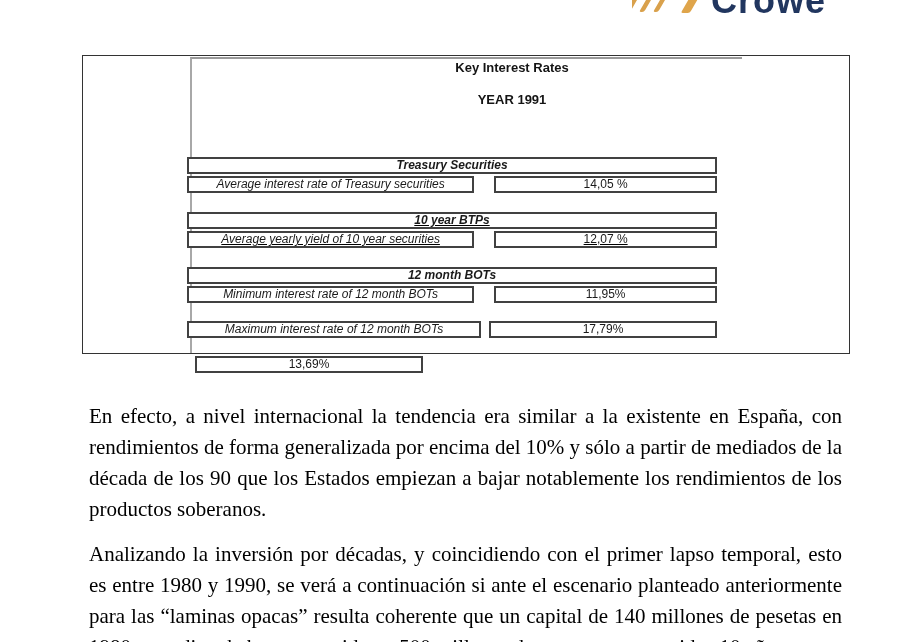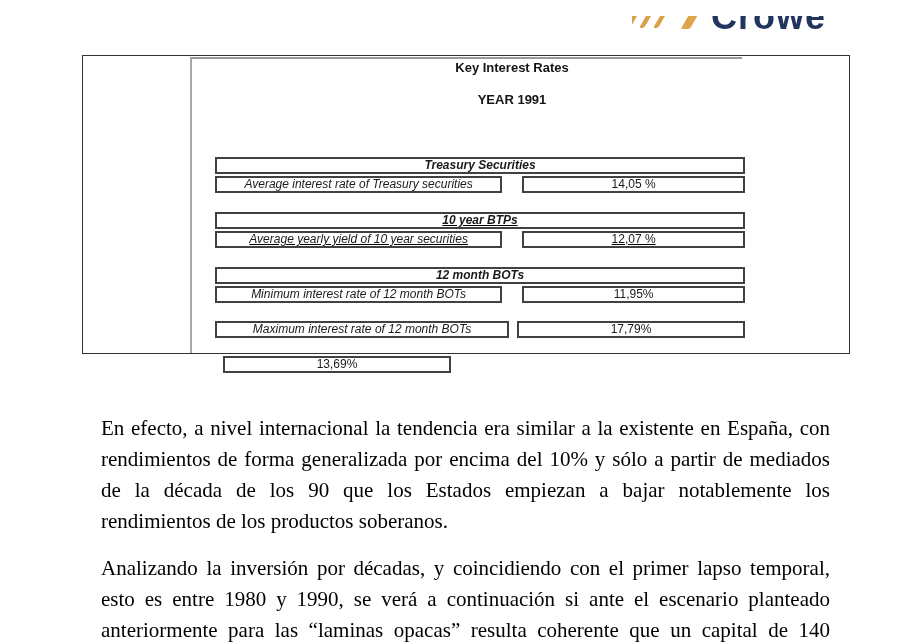--- a/index.html
+++ b/index.html
@@ -9,21 +9,20 @@
     overflow: hidden;
     position: relative;
     font-family: "Liberation Sans", sans-serif;
   }
 
   
   .logo-clip {
     position: absolute; top: 0; left: 632px;
     width: 212px; height: 17px;
     overflow: hidden;
-    margin-top: 16px;
   }
   .logo-row {
     position: absolute; top: -21px; left: 0;
     height: 38px;
     display: flex; align-items: flex-end;
   }
   .gs {
     width: 5px; height: 24px;
     background: #d9a14c;
     transform: skewX(-30deg);
@@ -60,21 +59,21 @@
   .fig-title, .fig-subtitle {
     position: absolute; left: 107px; width: 552px;
     text-align: center;
     font-weight: bold; font-size: 13px;
     color: #141414;
     margin-left: 46px;
   }
   .fig-title { top: 4px; }
   .fig-subtitle { top: 36px; }
 
-  .sec { position: absolute; left: 132px; width: 530px; }
+  .sec { position: absolute; left: 104px; width: 530px; }
   .sec1 { top: 101px; }
   .sec2 { top: 156px; text-decoration: underline; }
   .sec3 { top: 211px; }
 
   .sec-header {
     box-sizing: border-box;
     height: 17px; width: 530px;
     border: 2px solid #414141;
     text-align: center;
     font-style: italic; font-weight: bold;
@@ -98,21 +97,21 @@
 
   
   .doc-text {
     position: absolute; left: 85px; top: 397px;
     width: 761px;
     font-family: "Liberation Serif", serif;
     font-size: 21px; line-height: 31px;
     text-align: justify;
     color: #000000;
   }
-  .doc-text p { margin: 16px; }
+  .doc-text p { margin: 4px; }
   .doc-text p + p { margin-top: 14px; }
 </style>
 </head>
 <body>
 
 <div class="logo-clip">
   <div class="logo-row">
     <div class="gs"></div>
     <div class="gs"></div>
     <div class="gs"></div>

